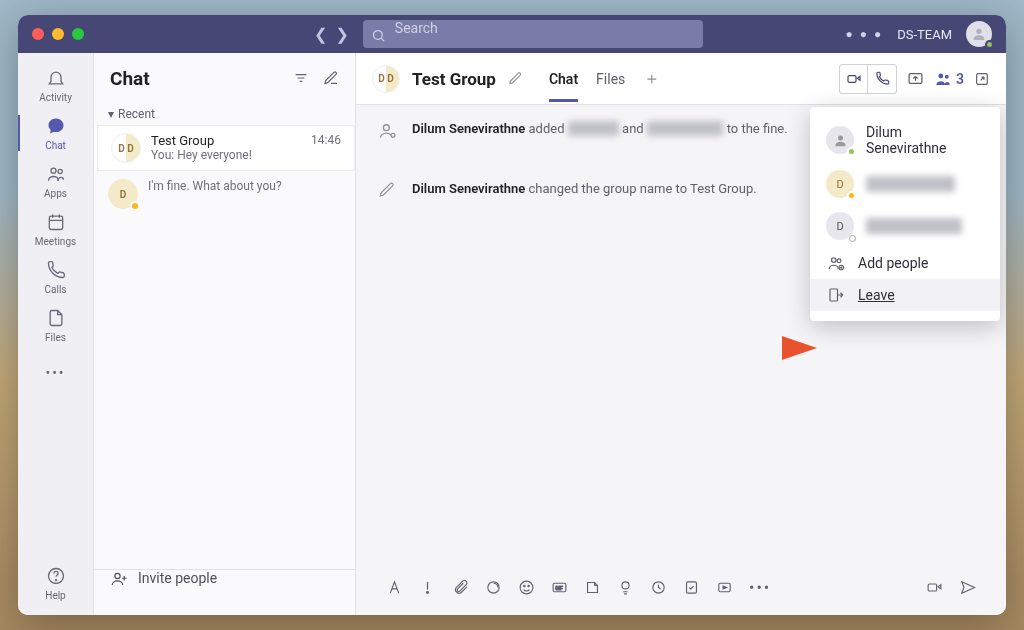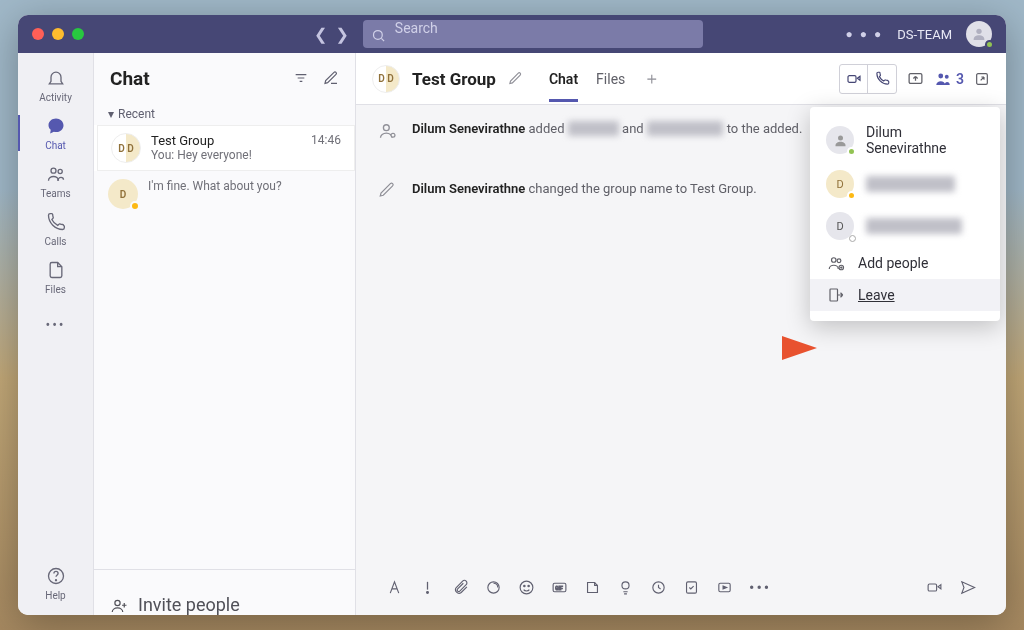--- a/index.html
+++ b/index.html
@@ -43,21 +43,21 @@
   .dd-av{width:30px;height:30px;border-radius:50%;display:flex;align-items:center;justify-content:center;font-size:10px;font-weight:600;color:#90713a;}
   .dd-split{background:linear-gradient(90deg,#fff 50%,#f4e9c9 50%);border:1px solid #eee;}
   .dd-yellow{background:#f4e9c9;}
   .chat-item-body{flex:1;min-width:0;}
   .chat-item-top{display:flex;justify-content:space-between;font-size:13px;}
   .chat-name{color:#222;font-weight:400;}
   .chat-time{color:#707078;font-size:12px;}
   .chat-preview{font-size:12px;color:#707078;white-space:nowrap;overflow:hidden;text-overflow:ellipsis;}
   .status-dot{width:10px;height:10px;border-radius:50%;border:2px solid #fafafc;position:absolute;right:-2px;bottom:-2px;}
   .away{background:#fdb913;}
-  .invite-row{height:46px;border-top:1px solid #e0e0e6;display:flex;align-items:flex-end;gap:10px;padding:0 16px;color:#505058;font-size:18px;cursor:pointer;margin-top:auto;}
+  .invite-row{height:46px;border-top:1px solid #e0e0e6;display:flex;align-items:flex-start;gap:10px;padding:0 16px;color:#505058;font-size:14px;cursor:pointer;margin-top:auto;}
 
   .main{flex:1;display:flex;flex-direction:column;position:relative;background:#f5f5f7;}
   .main-head{height:52px;background:#fff;border-bottom:1px solid #e0e0e6;display:flex;align-items:center;padding:0 16px;gap:12px;}
   .group-av{width:28px;height:28px;}
   .group-title{font-size:17px;font-weight:700;color:#222;}
   .edit-ic{color:#909098;}
   .tabs{display:flex;gap:18px;margin-left:14px;align-items:center;}
   .tab{font-size:14px;color:#606068;padding:14px 0;cursor:pointer;position:relative;}
   .tab.active{color:#222;font-weight:600;}
   .tab.active::after{content:'';position:absolute;left:0;right:0;bottom:-1px;height:3px;background:#5558af;}
@@ -157,21 +157,32 @@
       </div>
       <div class="rail-item">
         <span class="rail-icon">
             <svg width="20" height="20" viewBox="0 0 24 24" fill="none" stroke="currentColor" stroke-width="1.6">
               <circle cx="9" cy="8" r="3"></circle>
               <circle cx="17" cy="9" r="2.5"></circle>
               <path d="M3 20c0-3 3-5 6-5s6 2 6 5"></path>
               <path d="M14 20c0-2 2-4 4-4s3 1 3 3"></path>
             </svg>
           </span>
-        <span>Teams</span>
+        <span>Apps</span>
+      </div>
+      <div class="rail-item">
+        <span class="rail-icon">
+            <svg width="20" height="20" viewBox="0 0 24 24" fill="none" stroke="currentColor" stroke-width="1.6">
+              <rect x="4" y="5" width="16" height="16" rx="2"></rect>
+              <line x1="4" y1="10" x2="20" y2="10"></line>
+              <line x1="8" y1="3" x2="8" y2="7"></line>
+              <line x1="16" y1="3" x2="16" y2="7"></line>
+            </svg>
+          </span>
+        <span>Meetings</span>
       </div>
       <div class="rail-item">
         <span class="rail-icon">
             <svg width="20" height="20" viewBox="0 0 24 24" fill="none" stroke="currentColor" stroke-width="1.6">
               <path d="M22 17v2a2 2 0 01-2 2c-9 0-17-8-17-17a2 2 0 012-2h2a1 1 0 011 1c0 1 .3 2.5.7 3.5a1 1 0 01-.3 1L7 9c1.5 3 4 5.5 7 7l1.5-1.4a1 1 0 011-.3c1 .4 2.5.7 3.5.7a1 1 0 011 1z"></path>
             </svg>
           </span>
         <span>Calls</span>
       </div>
       <div class="rail-item">
@@ -324,21 +335,21 @@
         <div class="sys-msg">
           <span class="sic">
               <svg width="20" height="20" viewBox="0 0 24 24" fill="none" stroke="currentColor" stroke-width="1.6">
                 <circle cx="10" cy="8" r="3.5"></circle>
                 <path d="M3 20c0-3 3-5.5 7-5.5S17 17 17 20"></path>
                 <circle cx="18" cy="17" r="3" fill="currentColor" stroke="none"></circle>
                 <path d="M18 15.5v3M16.5 17h3" stroke="#fff"></path>
               </svg>
             </span>
           <div>
-            <b>Dilum Senevirathne</b><span> added </span><span class="blur">Name N</span><span> and </span><span class="blur">Name Name</span><span> to the added.</span>
+            <b>Dilum Senevirathne</b><span> added </span><span class="blur">Name N</span><span> and </span><span class="blur">Name Name</span><span> to the fine.</span>
           </div>
         </div>
         <div class="sys-msg">
           <span class="sic">
               <svg width="18" height="18" viewBox="0 0 24 24" fill="none" stroke="currentColor" stroke-width="1.6">
                 <path d="M16.5 3.5a2 2 0 013 3L7 19l-4 1 1-4z"></path>
               </svg>
             </span>
           <div>
             <b>Dilum Senevirathne</b><span> changed the group name to Test Group.</span>

